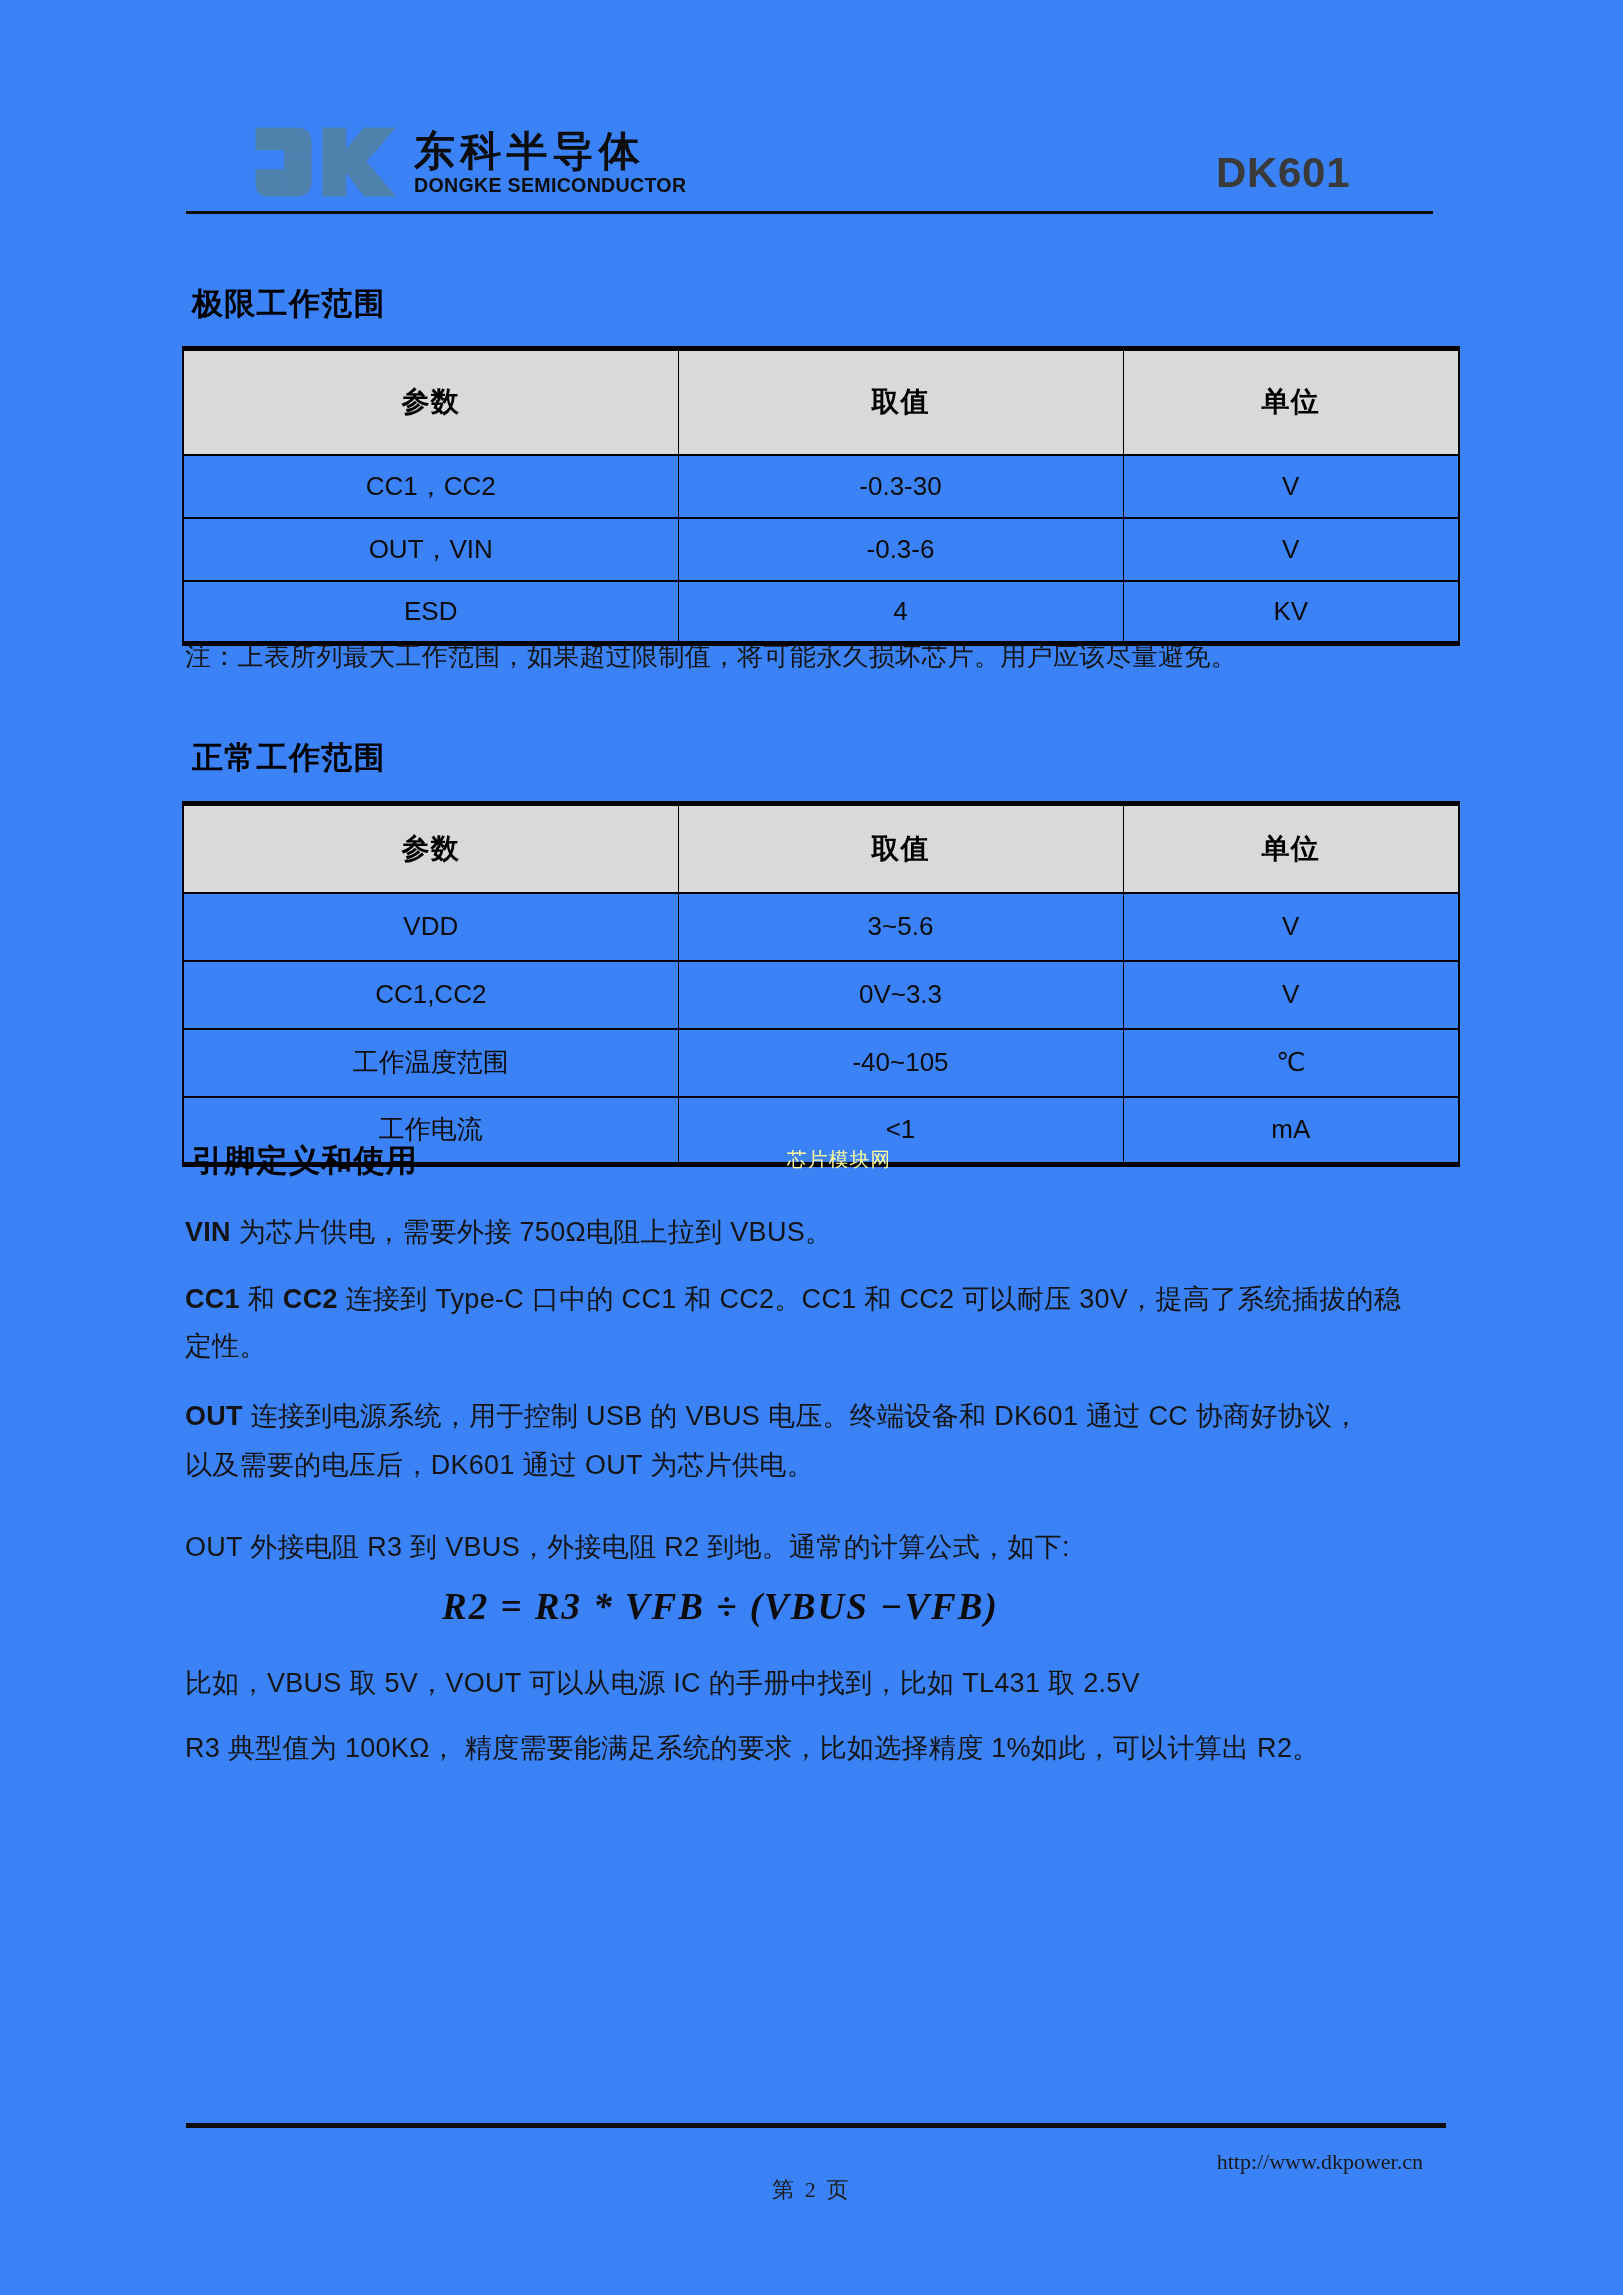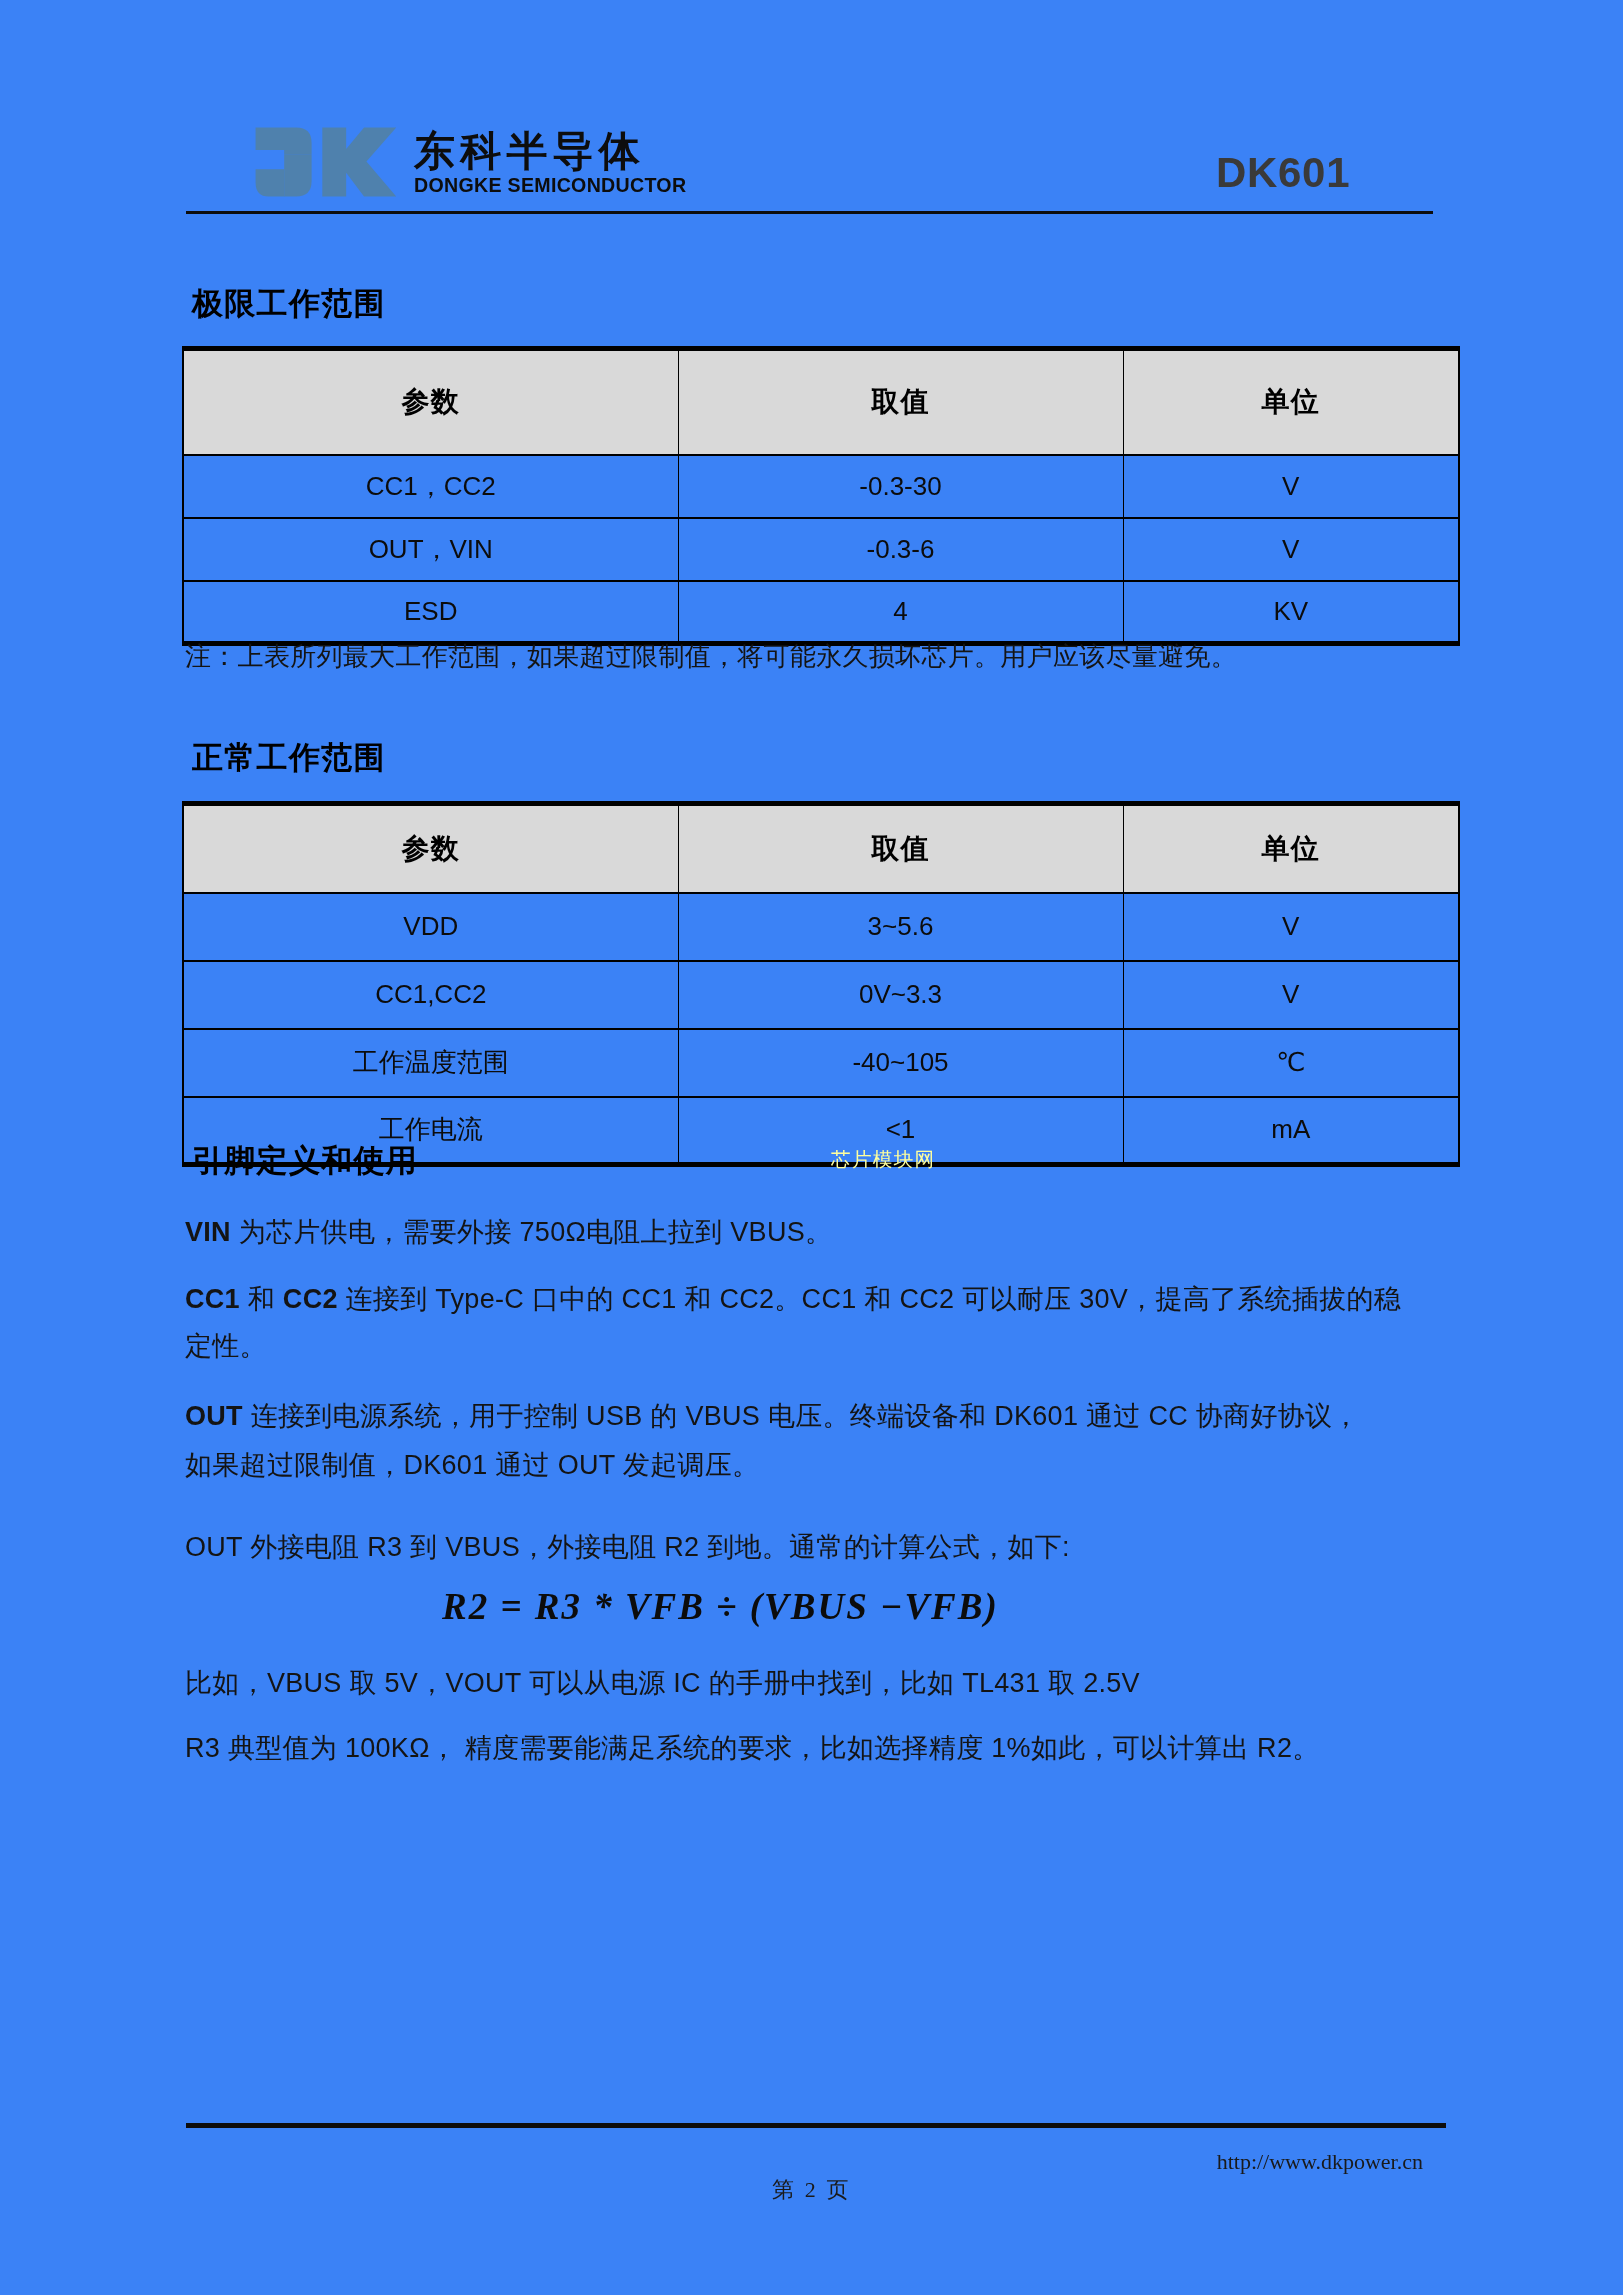--- a/index.html
+++ b/index.html
@@ -33,21 +33,21 @@
              text-align:center;vertical-align:middle;}
   table.spec th{background:var(--header-gray);font-size:28px;font-weight:700;color:#000;letter-spacing:1.3px;}
   table.spec td{font-size:26px;color:#0c0c0c;}
   #abs-table thead tr{height:106px;} #abs-table tbody tr{height:63px;}
   #normal-table thead tr{height:89px;} #normal-table tbody tr{height:68px;}
 
   
   .body-line{position:absolute;left:185px;font-size:27px;color:#141414;white-space:nowrap;letter-spacing:0.3px;}
   .body-line b{font-weight:700;}
   .note-line{position:absolute;left:185px;font-size:26px;color:#141414;white-space:nowrap;letter-spacing:0.3px;}
-  .watermark{position:absolute;left:787px;top:1146px;font-size:19.6px;color:var(--watermark);letter-spacing:1.3px;margin-left:44px;}
+  .watermark{position:absolute;left:787px;top:1146px;font-size:19.6px;color:var(--watermark);letter-spacing:1.3px;}
   .formula{position:absolute;left:442px;top:1585px;font-family:"Liberation Serif","DejaVu Serif",serif;
            font-style:italic;font-weight:700;font-size:37px;color:#0c0c0c;letter-spacing:2px;white-space:nowrap;}
 
   
   .footer-rule{position:absolute;left:186px;top:2123px;width:1260px;height:5.2px;background:#0d0d0d;}
   .footer-url{position:absolute;left:183px;top:2149px;width:1240px;text-align:right;
               font-family:"Liberation Serif","DejaVu Serif",serif;font-size:22px;color:#1a1a1a;}
   .footer-page{position:absolute;left:0;top:2175px;width:1623px;text-align:center;
               font-family:"Liberation Serif","DejaVu Serif",serif;font-size:22px;color:#1a1a1a;letter-spacing:2.6px;}
 </style>
@@ -143,21 +143,21 @@
 
   <div class="sec-title" style="top:1140px">引脚定义和使用</div>
   <div class="watermark">芯片模块网</div>
 
   <p class="body-line" style="top:1214px"><b>VIN</b><span> 为芯片供电，需要外接 750Ω电阻上拉到 VBUS。</span></p>
 
   <p class="body-line" style="top:1281px"><b>CC1</b><span> 和 </span><b>CC2</b><span> 连接到 Type-C 口中的 CC1 和 CC2。CC1 和 CC2 可以耐压 30V，提高了系统插拔的稳</span></p>
   <p class="body-line" style="top:1328px">定性。</p>
 
   <p class="body-line" style="top:1398px"><b>OUT</b><span> 连接到电源系统，用于控制 USB 的 VBUS 电压。终端设备和 DK601 通过 CC 协商好协议，</span></p>
-  <p class="body-line" style="top:1447px">如果超过限制值，DK601 通过 OUT 发起调压。</p>
+  <p class="body-line" style="top:1447px">以及需要的电压后，DK601 通过 OUT 为芯片供电。</p>
 
   <p class="body-line" style="top:1529px">OUT 外接电阻 R3 到 VBUS，外接电阻 R2 到地。通常的计算公式，如下:</p>
 
   <div class="formula">R2 = R3 * VFB ÷ (VBUS −VFB)</div>
 
   <p class="body-line" style="top:1665px">比如，VBUS 取 5V，VOUT 可以从电源 IC 的手册中找到，比如 TL431 取 2.5V</p>
   <p class="body-line" style="top:1730px">R3 典型值为 100KΩ， 精度需要能满足系统的要求，比如选择精度 1%如此，可以计算出 R2。</p>
 
   <div class="footer-rule"></div>
   <div class="footer-url">http://www.dkpower.cn</div>

